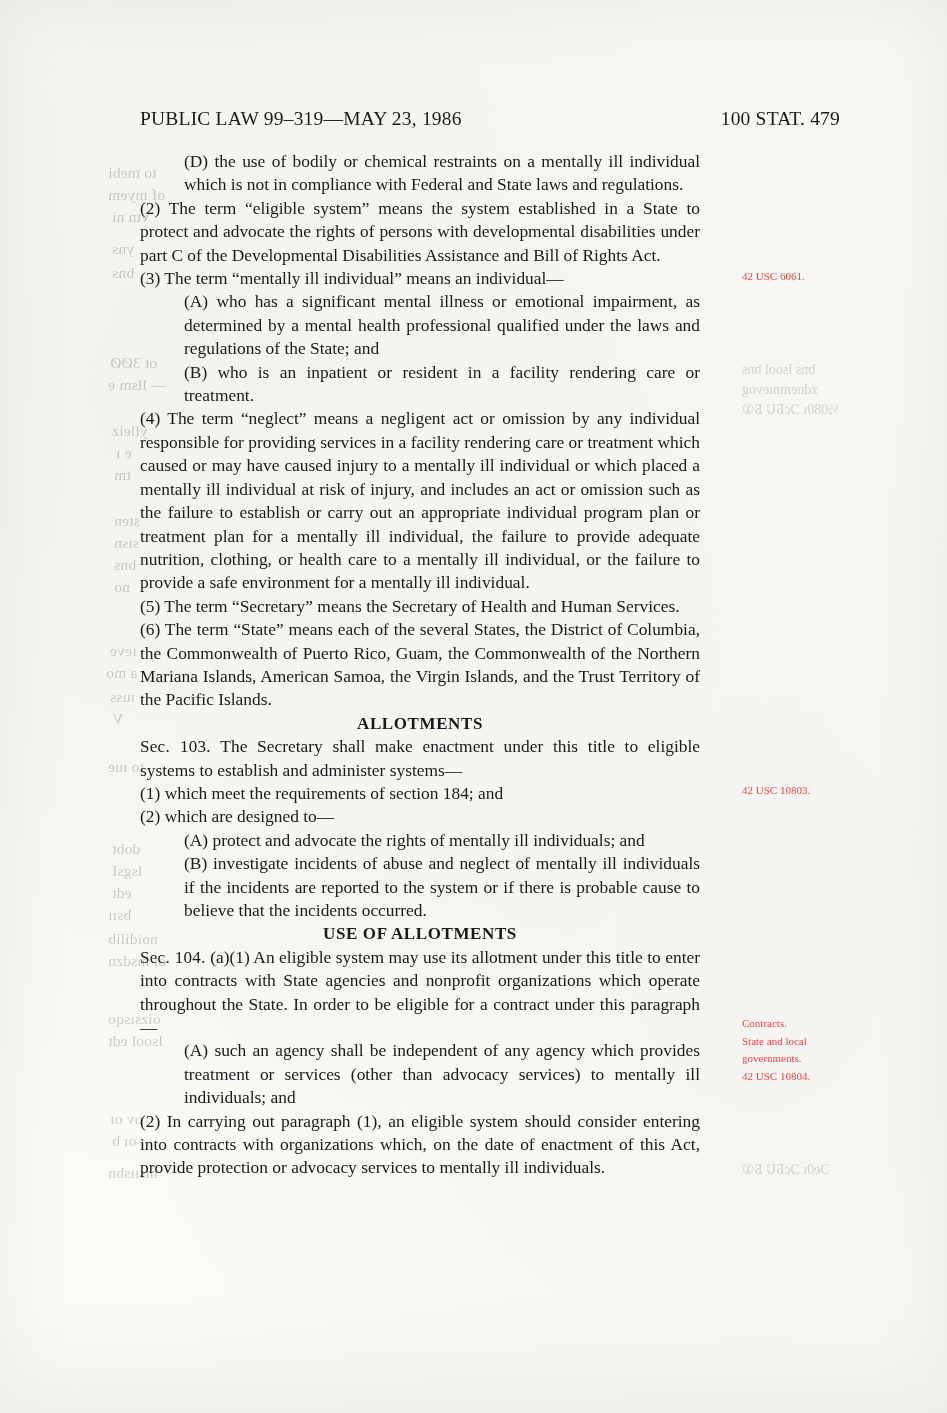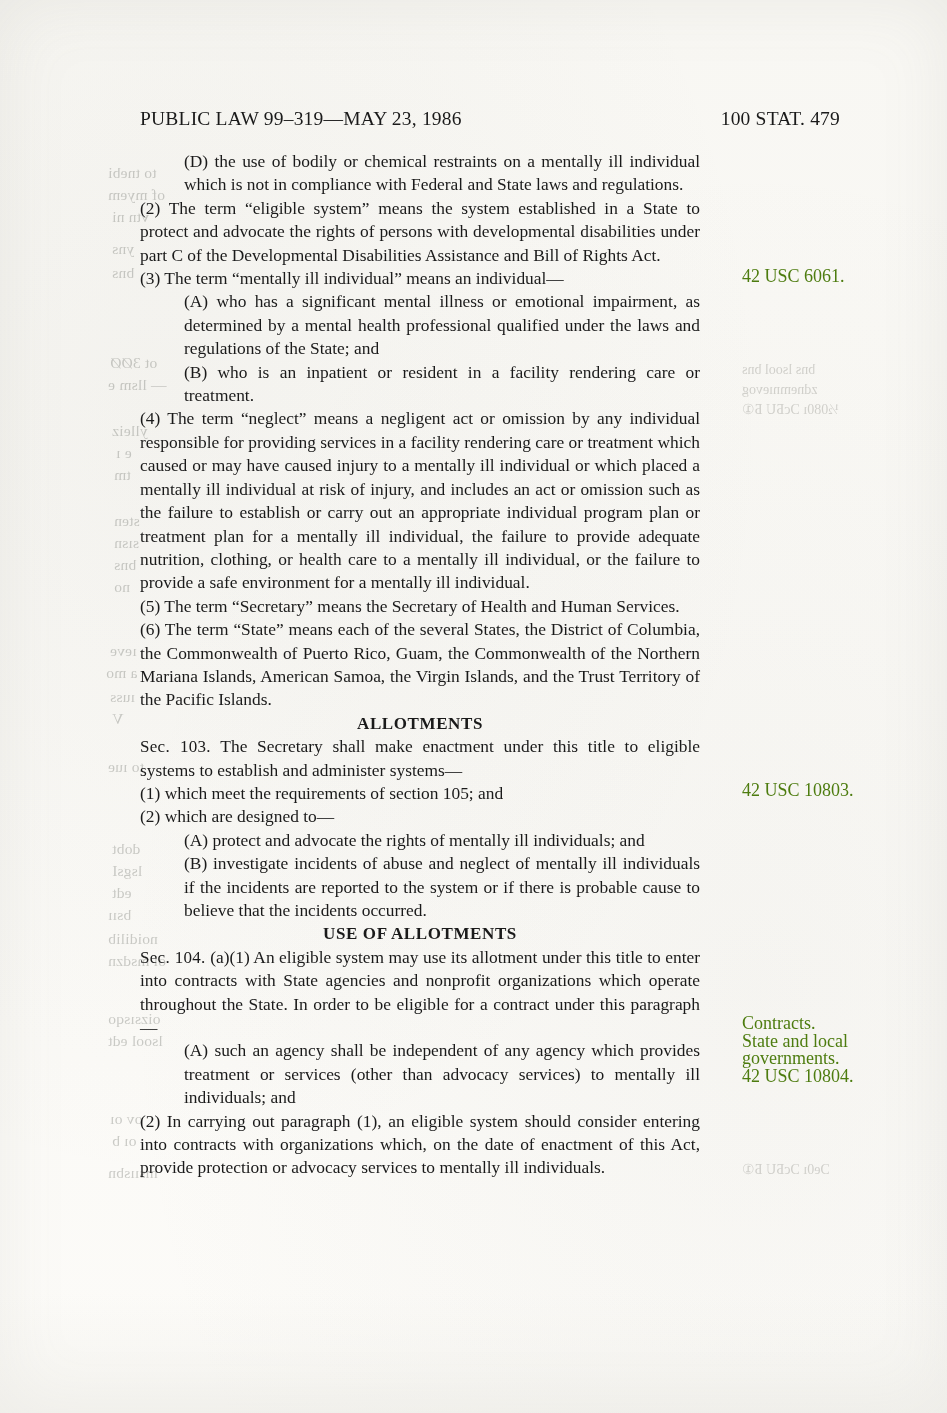--- a/index.html
+++ b/index.html
@@ -84,23 +84,23 @@
   .smallcaps {
     font-size: 17px;
     letter-spacing: 0.3px;
   }
 
   
   .marginnote {
     position: absolute;
     left: 742px;
     width: 175px;
-    font-size: 18px;
+    font-size: 11px;
     line-height: 17.5px;
-    color: #4d7c0f;
+    color: #ef4444;
   }
   .mn1 { top: 268px; }
   .mn2 { top: 782px; }
   .mn3 { top: 1015px; }
 
   
   .ghost {
     position: absolute;
     color: rgba(90,92,86,0.30);
     font-family: "Liberation Serif", serif;
@@ -191,21 +191,21 @@
       <p class="p-ind1">(3) The term “mentally ill individual” means an individual—</p>
       <p class="p-ind2">(A) who has a significant mental illness or emotional impairment, as determined by a mental health professional qualified under the laws and regulations of the State; and</p>
       <p class="p-ind2">(B) who is an inpatient or resident in a facility rendering care or treatment.</p>
       <p class="p-ind1">(4) The term “neglect” means a negligent act or omission by any individual responsible for providing services in a facility rendering care or treatment which caused or may have caused injury to a mentally ill individual or which placed a mentally ill individual at risk of injury, and includes an act or omission such as the failure to establish or carry out an appropriate individual program plan or treatment plan for a mentally ill individual, the failure to provide adequate nutrition, clothing, or health care to a mentally ill individual, or the failure to provide a safe environment for a mentally ill individual.</p>
       <p class="p-ind1">(5) The term “Secretary” means the Secretary of Health and Human Services.</p>
       <p class="p-ind1">(6) The term “State” means each of the several States, the District of Columbia, the Commonwealth of Puerto Rico, Guam, the Commonwealth of the Northern Mariana Islands, American Samoa, the Virgin Islands, and the Trust Territory of the Pacific Islands.</p>
 
       <p class="center-head">ALLOTMENTS</p>
 
       <p class="p-ind1"><span class="smallcaps">Sec. 103.</span><span> The Secretary shall make enactment under this title to eligible systems to establish and administer systems—</span></p>
-      <p class="p-ind1">(1) which meet the requirements of section 105; and</p>
+      <p class="p-ind1">(1) which meet the requirements of section 184; and</p>
       <p class="p-ind1">(2) which are designed to—</p>
       <p class="p-ind2">(A) protect and advocate the rights of mentally ill individuals; and</p>
       <p class="p-ind2">(B) investigate incidents of abuse and neglect of mentally ill individuals if the incidents are reported to the system or if there is probable cause to believe that the incidents occurred.</p>
 
       <p class="center-head">USE OF ALLOTMENTS</p>
 
       <p class="p-ind1"><span class="smallcaps">Sec. 104.</span><span> (a)(1) An eligible system may use its allotment under this title to enter into contracts with State agencies and nonprofit organizations which operate throughout the State. In order to be eligible for a contract under this paragraph—</span></p>
       <p class="p-ind2">(A) such an agency shall be independent of any agency which provides treatment or services (other than advocacy services) to mentally ill individuals; and</p>
       <p class="p-ind1">(2) In carrying out paragraph (1), an eligible system should consider entering into contracts with organizations which, on the date of enactment of this Act, provide protection or advocacy services to mentally ill individuals.</p>
     </div>

